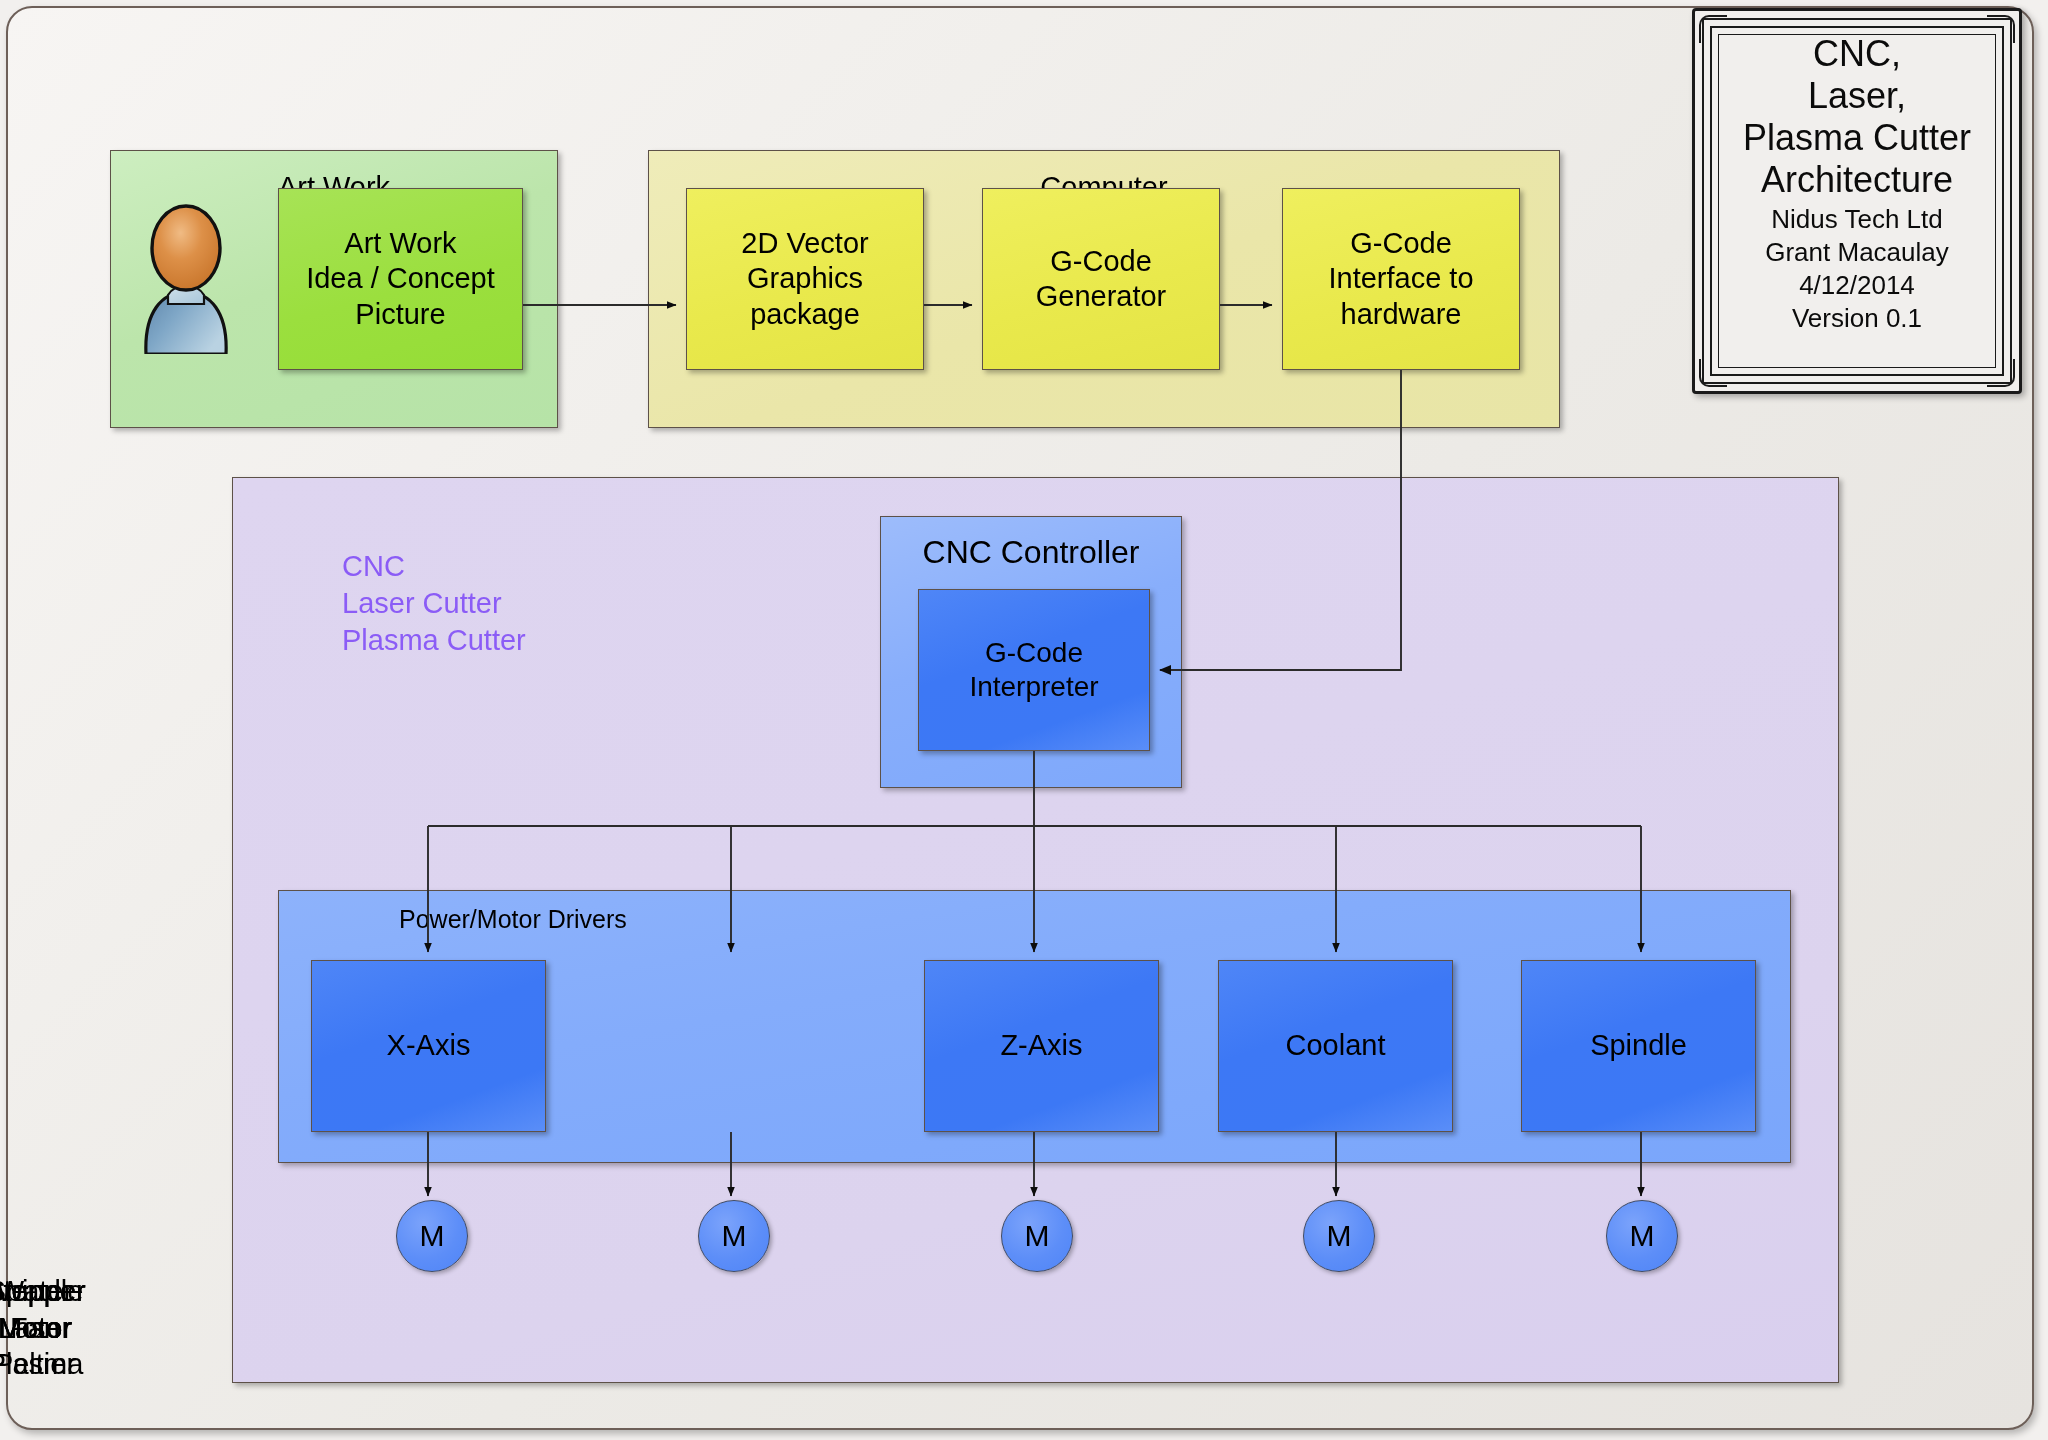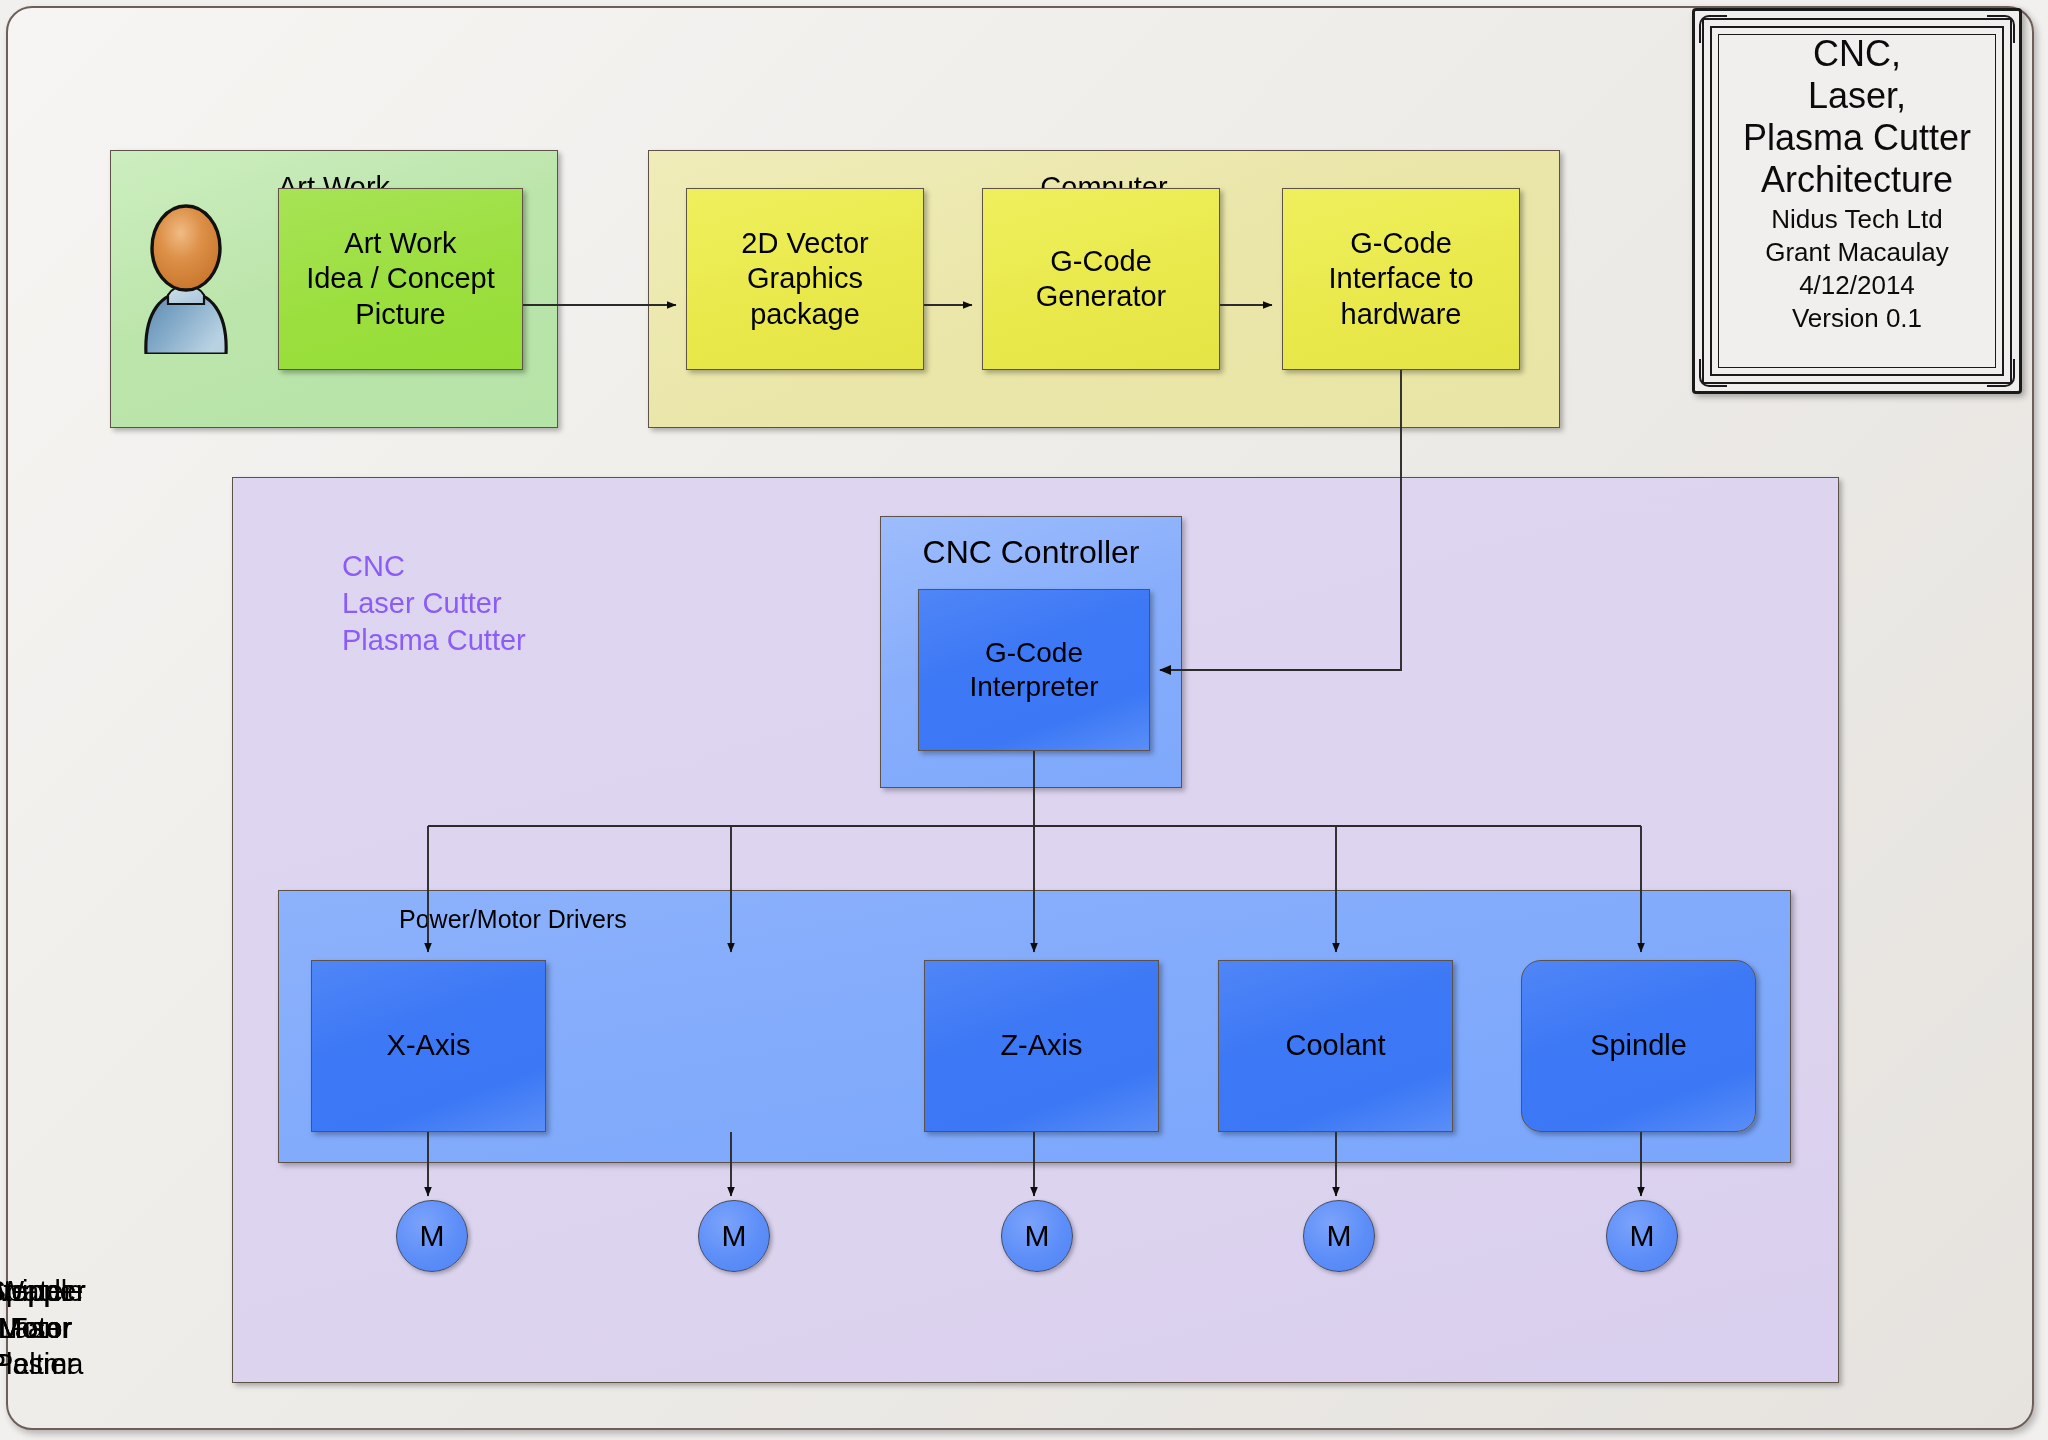--- a/index.html
+++ b/index.html
@@ -111,21 +111,21 @@
   #n-gcodeiface{ left: 1282px; top: 188px; width: 238px; height: 182px; font-size: 29px; }
   #n-interp    { left: 918px; top: 589px; width: 232px; height: 162px; font-size: 28px; }
 
   .driver {
     top: 960px; width: 235px; height: 172px; font-size: 29px;
   }
   #d-x { left: 311px; }
   #d-y { left: 613px; }
   #d-z { left: 916px; margin-left: 8px; }
   #d-c { left: 1218px; }
-  #d-s { left: 1521px; border-radius: 20px; }
+  #d-s { left: 1521px; }
 
   
   .motor {
     position: absolute;
     width: 70px; height: 70px;
     border-radius: 50%;
     background: radial-gradient(circle at 38% 32%, #7ba3fb 0%, #5d8ef8 55%, #4e84f7 100%);
     border: 1.5px solid #3f4a63;
     display: flex; align-items: center; justify-content: center;
     font-size: 30px; color: #000;

